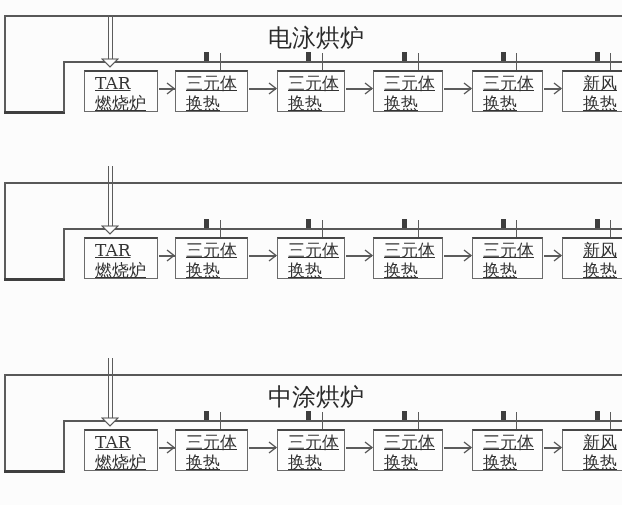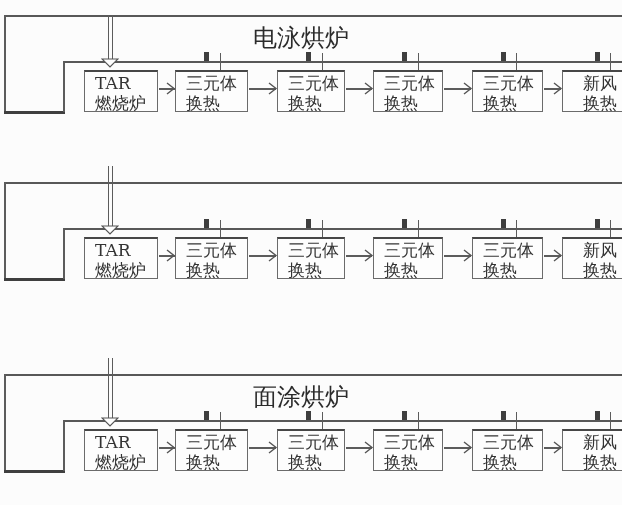--- a/index.html
+++ b/index.html
@@ -6,28 +6,28 @@
   .canvas {
     position:relative; width:622px; height:505px;
     background:#fcfcfc; overflow:hidden;
     font-family:"DejaVu Serif","Liberation Serif",serif;
   }
   .sec { position:absolute; left:0; width:622px; height:120px; }
   .hl  { position:absolute; background:#585858; }
   .vl  { position:absolute; background:#5c5c5c; }
   .hl.thick { background:#3f3f3f; }
   .title {
-    position:absolute; left:240px; top:7px; width:122px;
+    position:absolute; left:255px; top:7px; width:122px;
     text-align:center; font-size:24px; color:#2b2b2b; white-space:nowrap;
   }
   .box {
     position:absolute; top:55px; height:42px; box-sizing:border-box;
     background:#fdfdfd; border:1px solid #6b6b6b; border-top:2px solid #474747;
     color:#333333; font-size:17px; line-height:20px; padding:1px 0 0 10px;
-    white-space:nowrap; overflow:hidden;
+    white-space:nowrap; overflow:hidden;text-decoration:underline;
   }
   .box.fresh { padding-left:20px; }
   .tickT { position:absolute; top:37px; width:5px; height:9px; background:#3f3f3f; }
   .tickN { position:absolute; top:38px; width:1px; height:17px; background:#5c5c5c; }
   .aline { position:absolute; top:73px; height:1.5px; background:#5c5c5c; }
   .chev  { position:absolute; top:67px; width:11px; height:13px; }
   .duct  { position:absolute; width:1px; background:#5c5c5c; }
   .duct.s1 { top:0; height:48px; }
   .duct.s23 { top:-16px; height:64px; }
   .dhead { position:absolute; left:101px; top:43px; width:18px; height:10px; }
@@ -179,21 +179,21 @@
         <path d="M2 1 L9 6.5 L2 12" fill="none" stroke="#555" stroke-width="1.4"></path>
       </svg>
   </div>
 
   <div class="sec" style="top:374px">
     <div class="hl" style="left:4px;top:0;width:618px;height:2px"></div>
     <div class="vl" style="left:4px;top:0;width:2px;height:98px"></div>
     <div class="hl thick" style="left:4px;top:96px;width:61px;height:3px"></div>
     <div class="vl" style="left:63px;top:46px;width:2px;height:51px"></div>
     <div class="hl" style="left:64px;top:46px;width:558px;height:2px"></div>
-    <div class="title">面涂烘炉</div>
+    <div class="title">中涂烘炉</div>
 
     <div class="duct s23" style="left:108px"></div>
     <div class="duct s23" style="left:112px"></div>
     <svg class="dhead" viewBox="0 0 18 10">
       <polygon points="1,1 17,1 9,9" fill="#fdfdfd" stroke="#555" stroke-width="1.2"></polygon>
     </svg>
 
     <div class="tickT" style="left:204px"></div>
     <div class="tickN" style="left:220px"></div>
     <div class="tickT" style="left:306px"></div>

